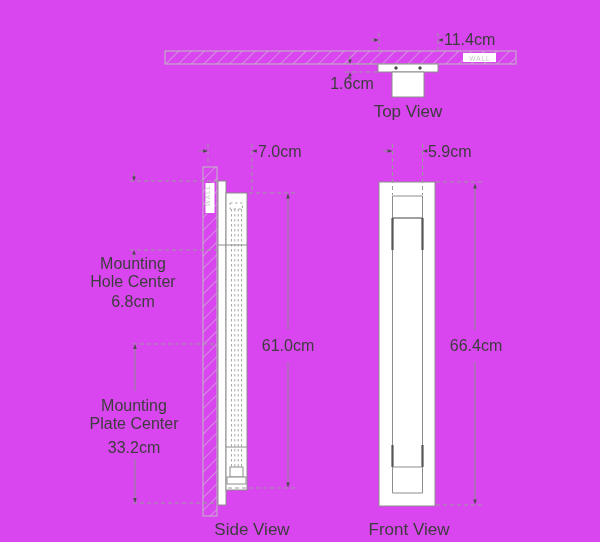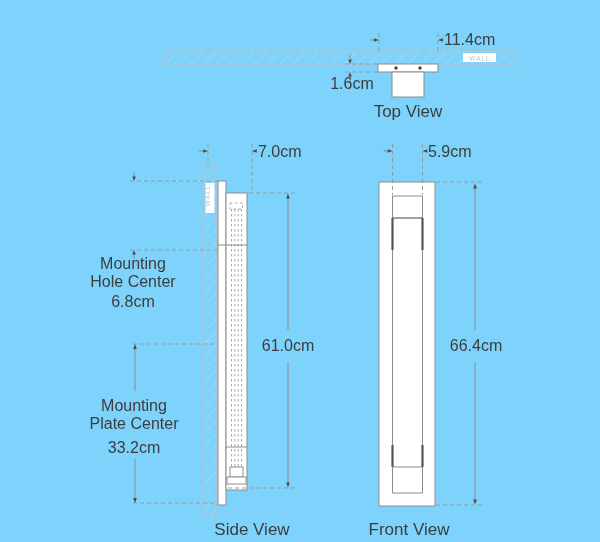--- a/index.html
+++ b/index.html
@@ -1,16 +1,16 @@
 <!DOCTYPE html>
 <html><head>
 <meta charset="utf-8">
 <style>
   html,body{margin:0;padding:0;background:#ffffff;}
-  .stage{position:relative;width:600px;height:542px;background:#7dd3fc;overflow:hidden;
+  .stage{position:relative;width:600px;height:542px;background:#d946ef;overflow:hidden;
          font-family:"Liberation Sans", sans-serif;}
   svg{display:block;}
   .ln{stroke:#8c8c8c;stroke-width:1;fill:none;}
   .lnw{stroke:#8c8c8c;stroke-width:1;fill:#ffffff;}
   .wallrect{stroke:#bdbdbd;stroke-width:1;fill:url(#hatch);}
   .dash{stroke:#9a9a9a;stroke-width:1;fill:none;stroke-dasharray:4 3;}
   .dash2{stroke:#a8a8a8;stroke-width:1;fill:none;stroke-dasharray:2.5 2.5;}
   .thick{stroke:#555555;stroke-width:2.2;fill:none;}
   .mid{stroke:#6e6e6e;stroke-width:1.3;fill:none;}
   .arr{fill:#4a4a4a;stroke:none;}

